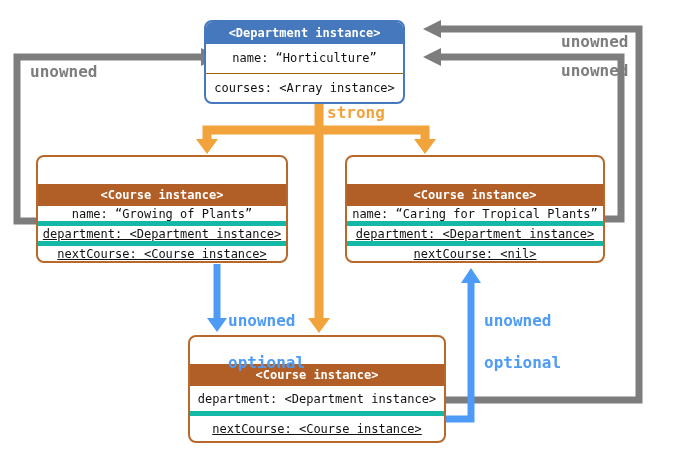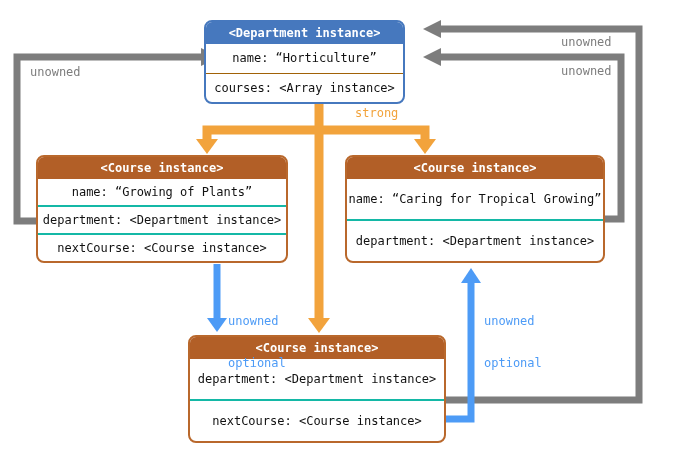--- a/index.html
+++ b/index.html
@@ -24,29 +24,29 @@
     color:#ffffff;font-weight:bold;font-size:12px;letter-spacing:0;
   }
   .box .row{
     flex:1 1 auto;display:flex;align-items:center;justify-content:center;
     font-size:12px;color:#111111;white-space:nowrap;text-align:right;
   }
   .dept{left:204px;top:20px;width:201px;height:84px;border:2px solid var(--department-header,#4678be);}
   .dept .hd{background:var(--department-header,#4678be);}
   .dept .row + .row{border-top:1px solid #a16207;}
   .course{border:2px solid #b9682c;}
-  .course .hd{background:var(--course-header,#b25f27);}
-  .course .row + .row{border-top:2px solid #14b8a6;}
+  .course .hd{background:var(--course-header,#b25f27);margin-top:27px;}
+  .course .row + .row{border-top:5px solid #14b8a6;text-decoration:underline;}
   .course-left{left:36px;top:155px;width:252px;height:108px;}
   .course-right{left:345px;top:155px;width:260px;height:108px;}
   .course-bottom{left:188px;top:335px;width:258px;height:108px;}
 
-  .lbl{position:absolute;font-weight:normal;font-size:12px;line-height:14px;white-space:pre;}
+  .lbl{position:absolute;font-weight:bold;font-size:16px;line-height:14px;white-space:pre;}
   .lbl-gray{color:var(--unowned-arrow,#7d7d7d);}
-  .lbl-orange{color:var(--strong-arrow,#f2a33c);margin-left:28px;}
+  .lbl-orange{color:var(--strong-arrow,#f2a33c);}
   .lbl-blue{color:var(--unowned-optional-arrow,#4d9bf6);}
   .lbl-strong{left:327px;top:106px;}
   .lbl-unowned-left{left:30px;top:65px;}
   .lbl-unowned-top-right{left:561px;top:35px;}
   .lbl-unowned-mid-right{left:561px;top:64px;}
   .lbl-uo-left{left:228px;top:286px;}
   .lbl-uo-right{left:484px;top:286px;}
 </style>
 </head>
 <body>
@@ -94,22 +94,23 @@
 
   <div class="box course course-left">
     <div class="hd">&lt;Course instance&gt;</div>
     <div class="row">name: “Growing of Plants”</div>
     <div class="row">department: &lt;Department instance&gt;</div>
     <div class="row">nextCourse: &lt;Course instance&gt;</div>
   </div>
 
   <div class="box course course-right">
     <div class="hd">&lt;Course instance&gt;</div>
-    <div class="row">name: “Caring for Tropical Growing”</div>
+    <div class="row">name: “Caring for Tropical Plants”</div>
     <div class="row">department: &lt;Department instance&gt;</div>
+    <div class="row">nextCourse: &lt;nil&gt;</div>
   </div>
 
   <div class="box course course-bottom">
     <div class="hd">&lt;Course instance&gt;</div>
     <div class="row">department: &lt;Department instance&gt;</div>
     <div class="row">nextCourse: &lt;Course instance&gt;</div>
   </div>
 
   <div class="lbl lbl-orange lbl-strong">strong</div>
   <div class="lbl lbl-gray lbl-unowned-left">unowned</div>

